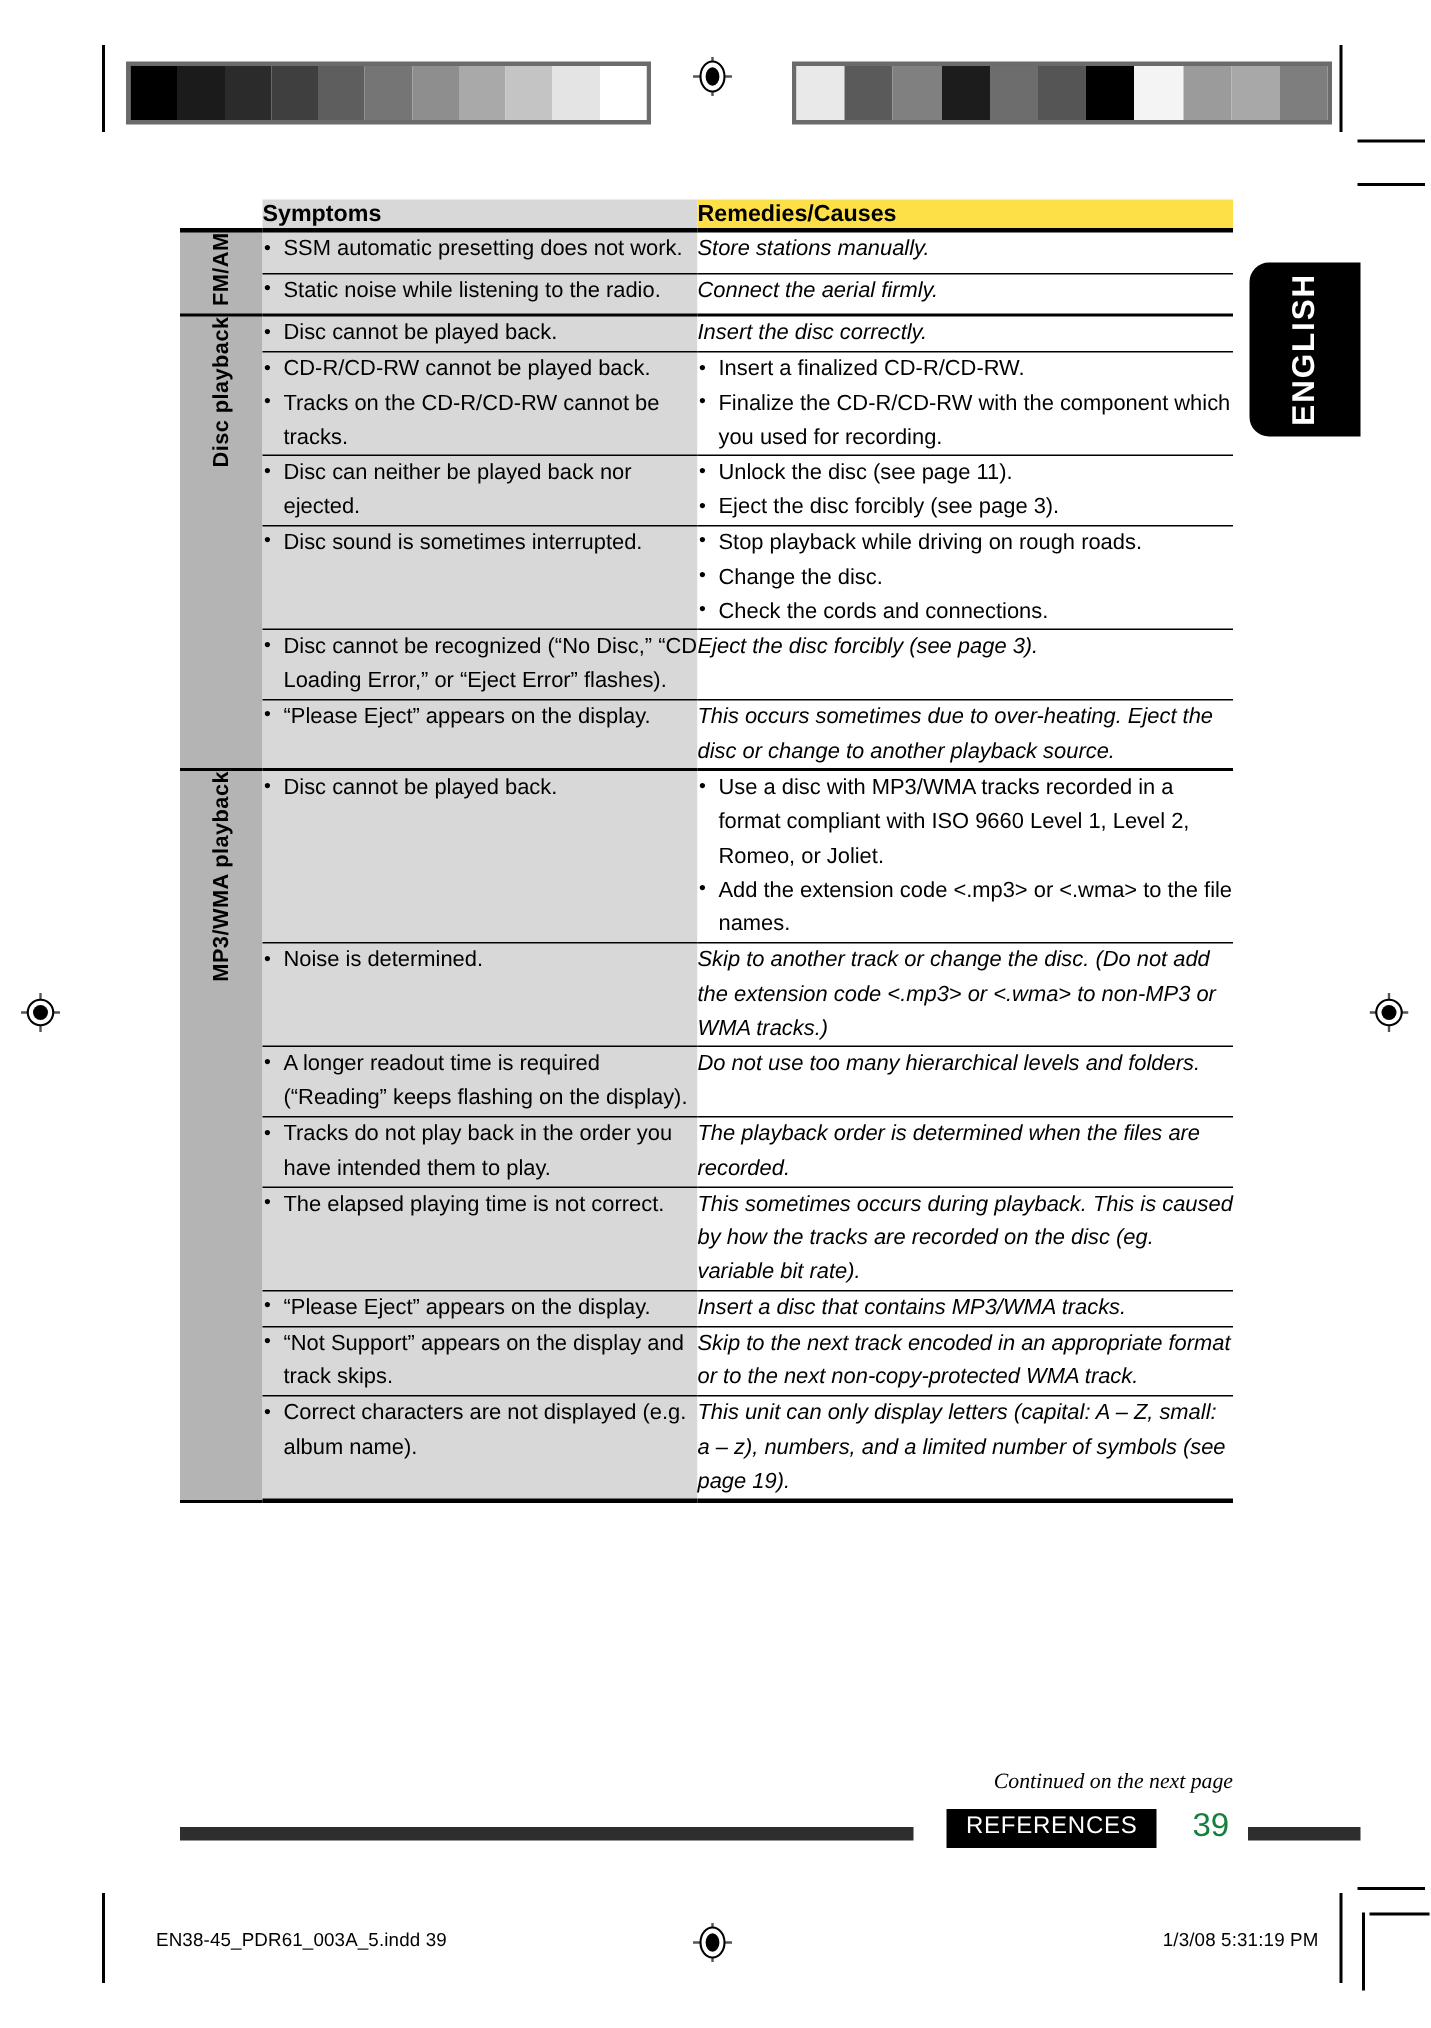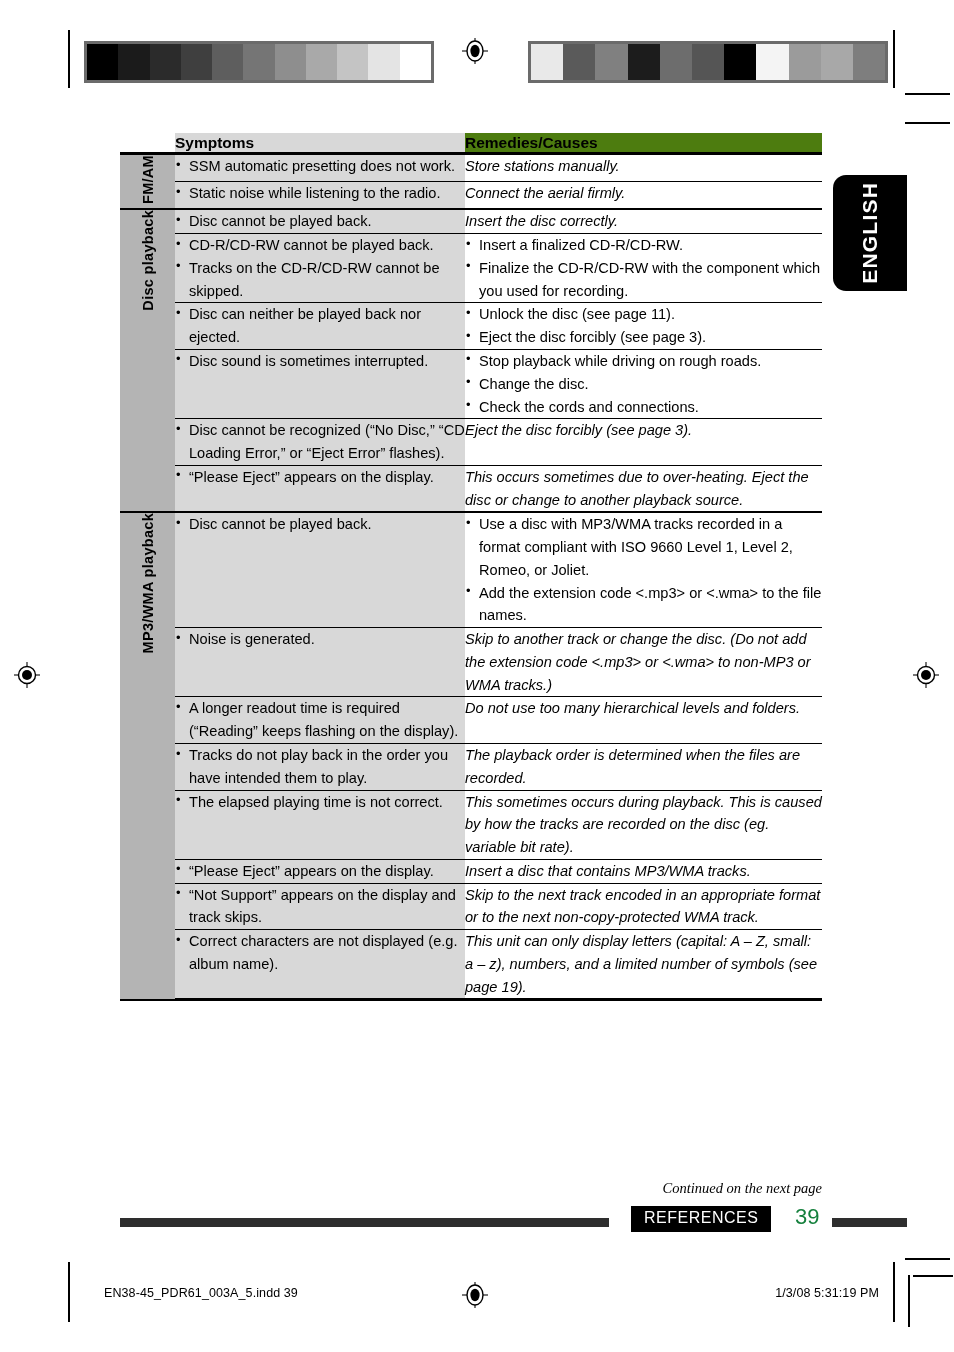--- a/index.html
+++ b/index.html
@@ -82,21 +82,21 @@
   
   .hdr-cell {
     font-size: 15.5px;
     font-weight: bold;
     padding: 8px 10px 9px 10px;
     border-bottom: 3px solid #000;
     text-align: left;
     line-height: 1.25;
   }
   .hdr-sym { background: #d8d8d8; }
-  .hdr-rem { background: #4d7c0f; }
+  .hdr-rem { background: #fde047; }
   .hdr-blank { background: #ffffff; border-bottom: 3px solid #000; }
 
   
   .cat-cell {
     background: #b4b4b4;
     text-align: center;
     vertical-align: middle;
     border-bottom: 2px solid #000;
   }
   .cat-label {
@@ -335,21 +335,21 @@
             </ul>
           </td>
           <td class="rem-cell">
             <p class="plain">Insert the disc correctly.</p>
           </td>
         </tr>
         <tr>
           <td class="sym-cell">
             <ul class="blist">
               <li>CD-R/CD-RW cannot be played back.</li>
-              <li>Tracks on the CD-R/CD-RW cannot be skipped.</li>
+              <li>Tracks on the CD-R/CD-RW cannot be tracks.</li>
             </ul>
           </td>
           <td class="rem-cell">
             <ul class="blist">
               <li>Insert a finalized CD-R/CD-RW.</li>
               <li>Finalize the CD-R/CD-RW with the component which you used for recording.</li>
             </ul>
           </td>
         </tr>
         <tr>
@@ -409,21 +409,21 @@
           <td class="rem-cell">
             <ul class="blist">
               <li>Use a disc with MP3/WMA tracks recorded in a format compliant with ISO 9660 Level 1, Level 2, Romeo, or Joliet.</li>
               <li>Add the extension code &lt;.mp3&gt; or &lt;.wma&gt; to the file names.</li>
             </ul>
           </td>
         </tr>
         <tr>
           <td class="sym-cell">
             <ul class="blist">
-              <li>Noise is generated.</li>
+              <li>Noise is determined.</li>
             </ul>
           </td>
           <td class="rem-cell">
             <p class="plain">Skip to another track or change the disc. (Do not add the extension code &lt;.mp3&gt; or &lt;.wma&gt; to non-MP3 or WMA tracks.)</p>
           </td>
         </tr>
         <tr>
           <td class="sym-cell">
             <ul class="blist">
               <li>A longer readout time is required (“Reading” keeps flashing on the display).</li>

